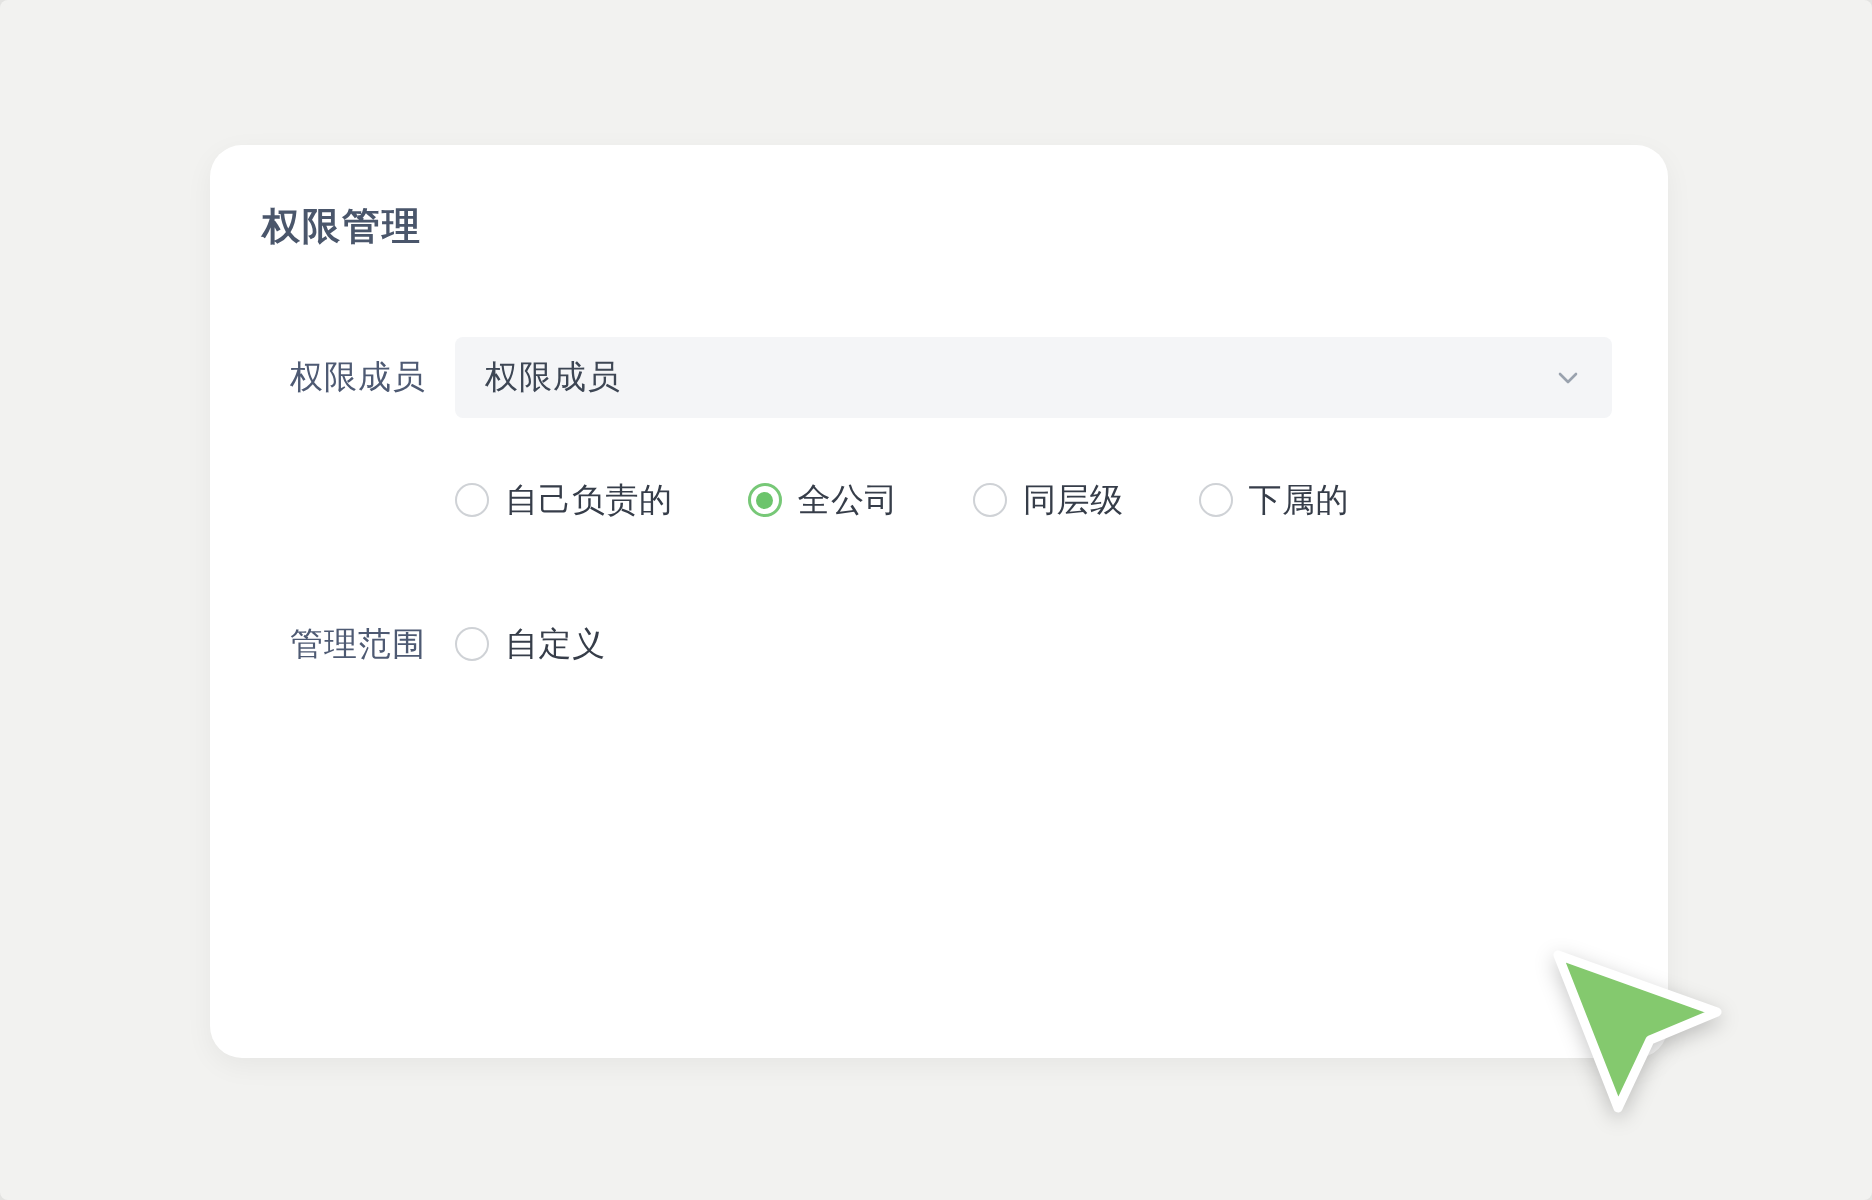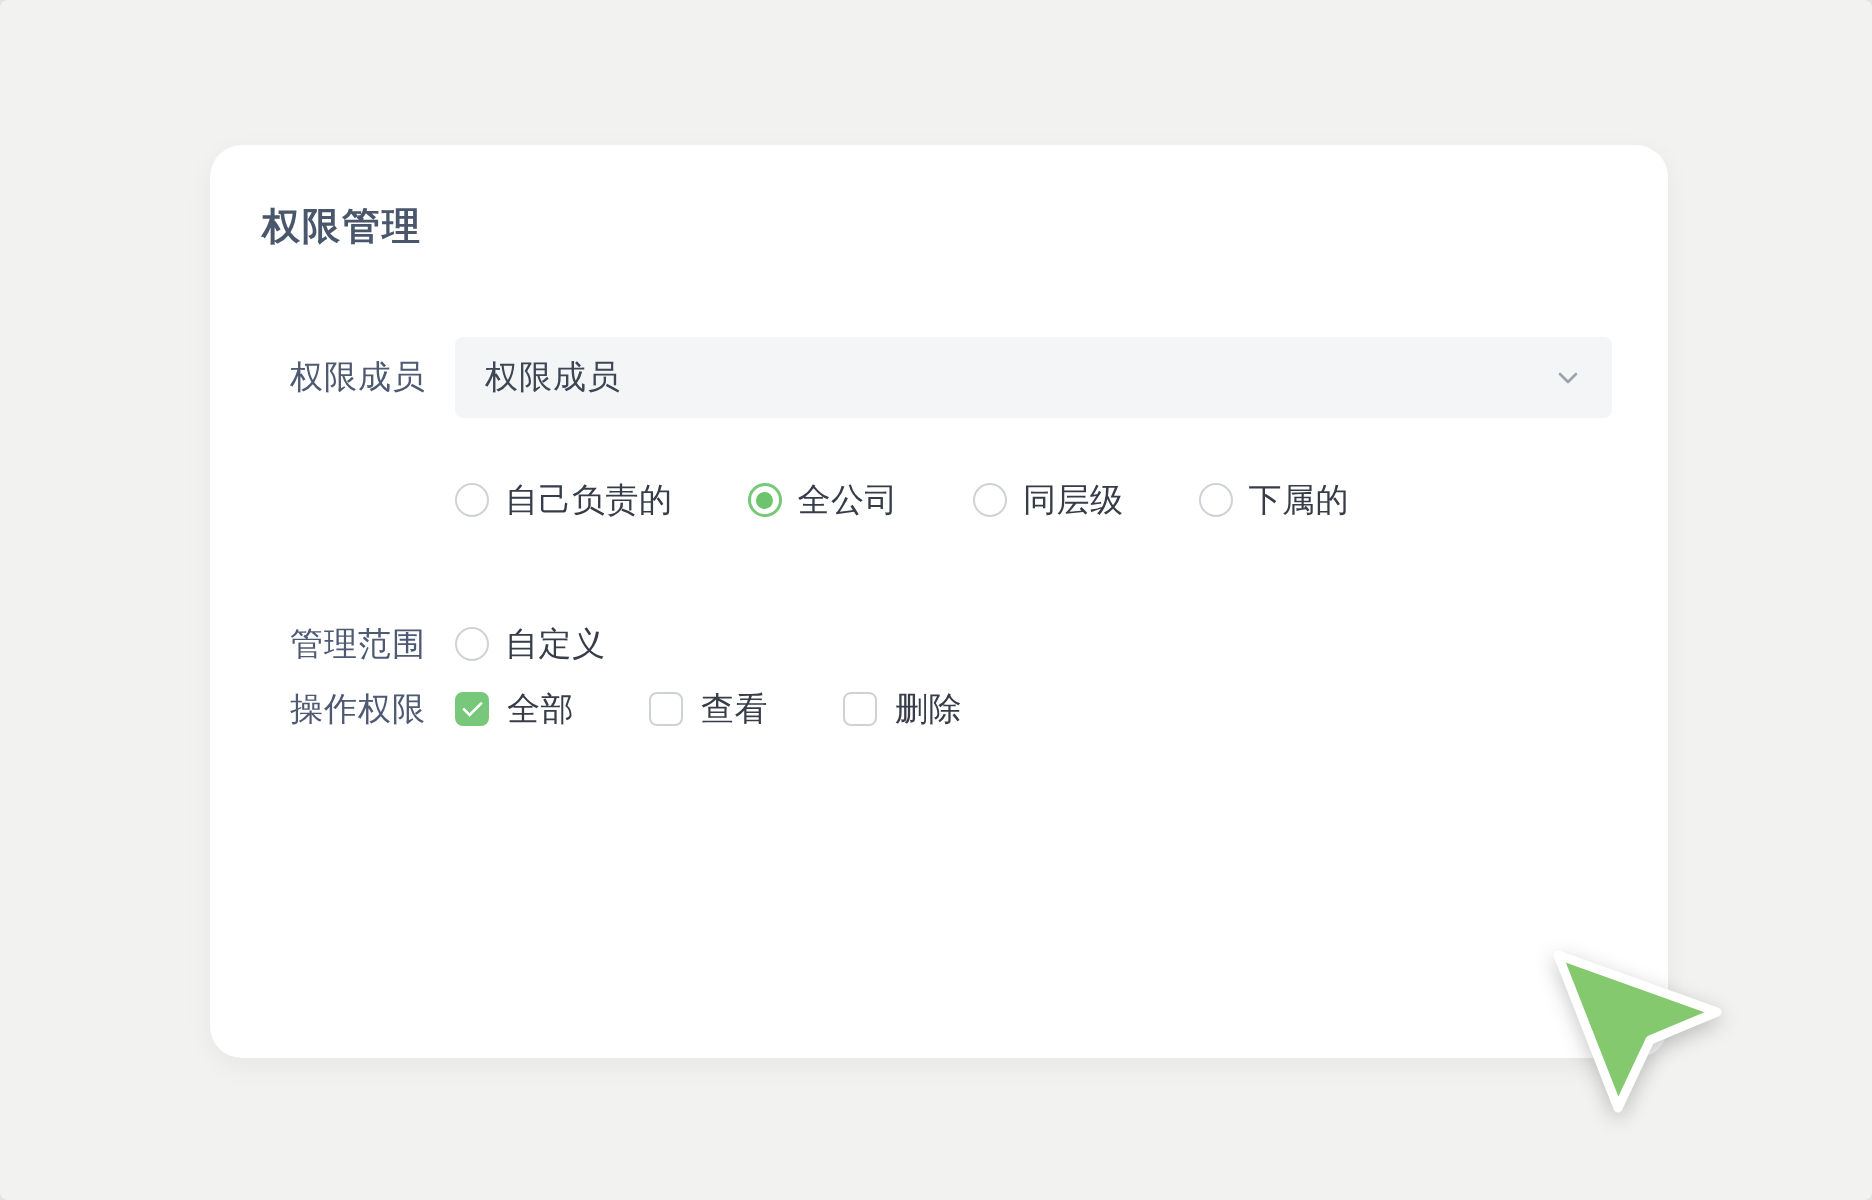--- a/index.html
+++ b/index.html
@@ -195,41 +195,20 @@
         <div class="break"></div>
 
         <div class="opt">
           <span class="radio" data-checked="false"></span>
           <span class="opt-label">自定义</span>
         </div>
 
       </div>
     </div>
 
-    <div class="row row-actions">
-      <span class="flabel">操作权限</span>
-      <div class="options">
-
-        <div class="opt">
-          <span class="checkbox" data-checked="true"></span>
-          <span class="opt-label">全部</span>
-        </div>
-
-        <div class="opt">
-          <span class="checkbox" data-checked="false"></span>
-          <span class="opt-label">查看</span>
-        </div>
-
-        <div class="opt">
-          <span class="checkbox" data-checked="false"></span>
-          <span class="opt-label">删除</span>
-        </div>
-
-      </div>
-    </div>
 
   </div>
 
   <svg class="cursor" viewBox="0 0 210 210">
     <polygon points="16,13 175,70 108,98 76,166" fill="#84c96e" stroke="#ffffff" stroke-width="9" stroke-linejoin="round"></polygon>
   </svg>
 
 </div>
 
 </body></html>

